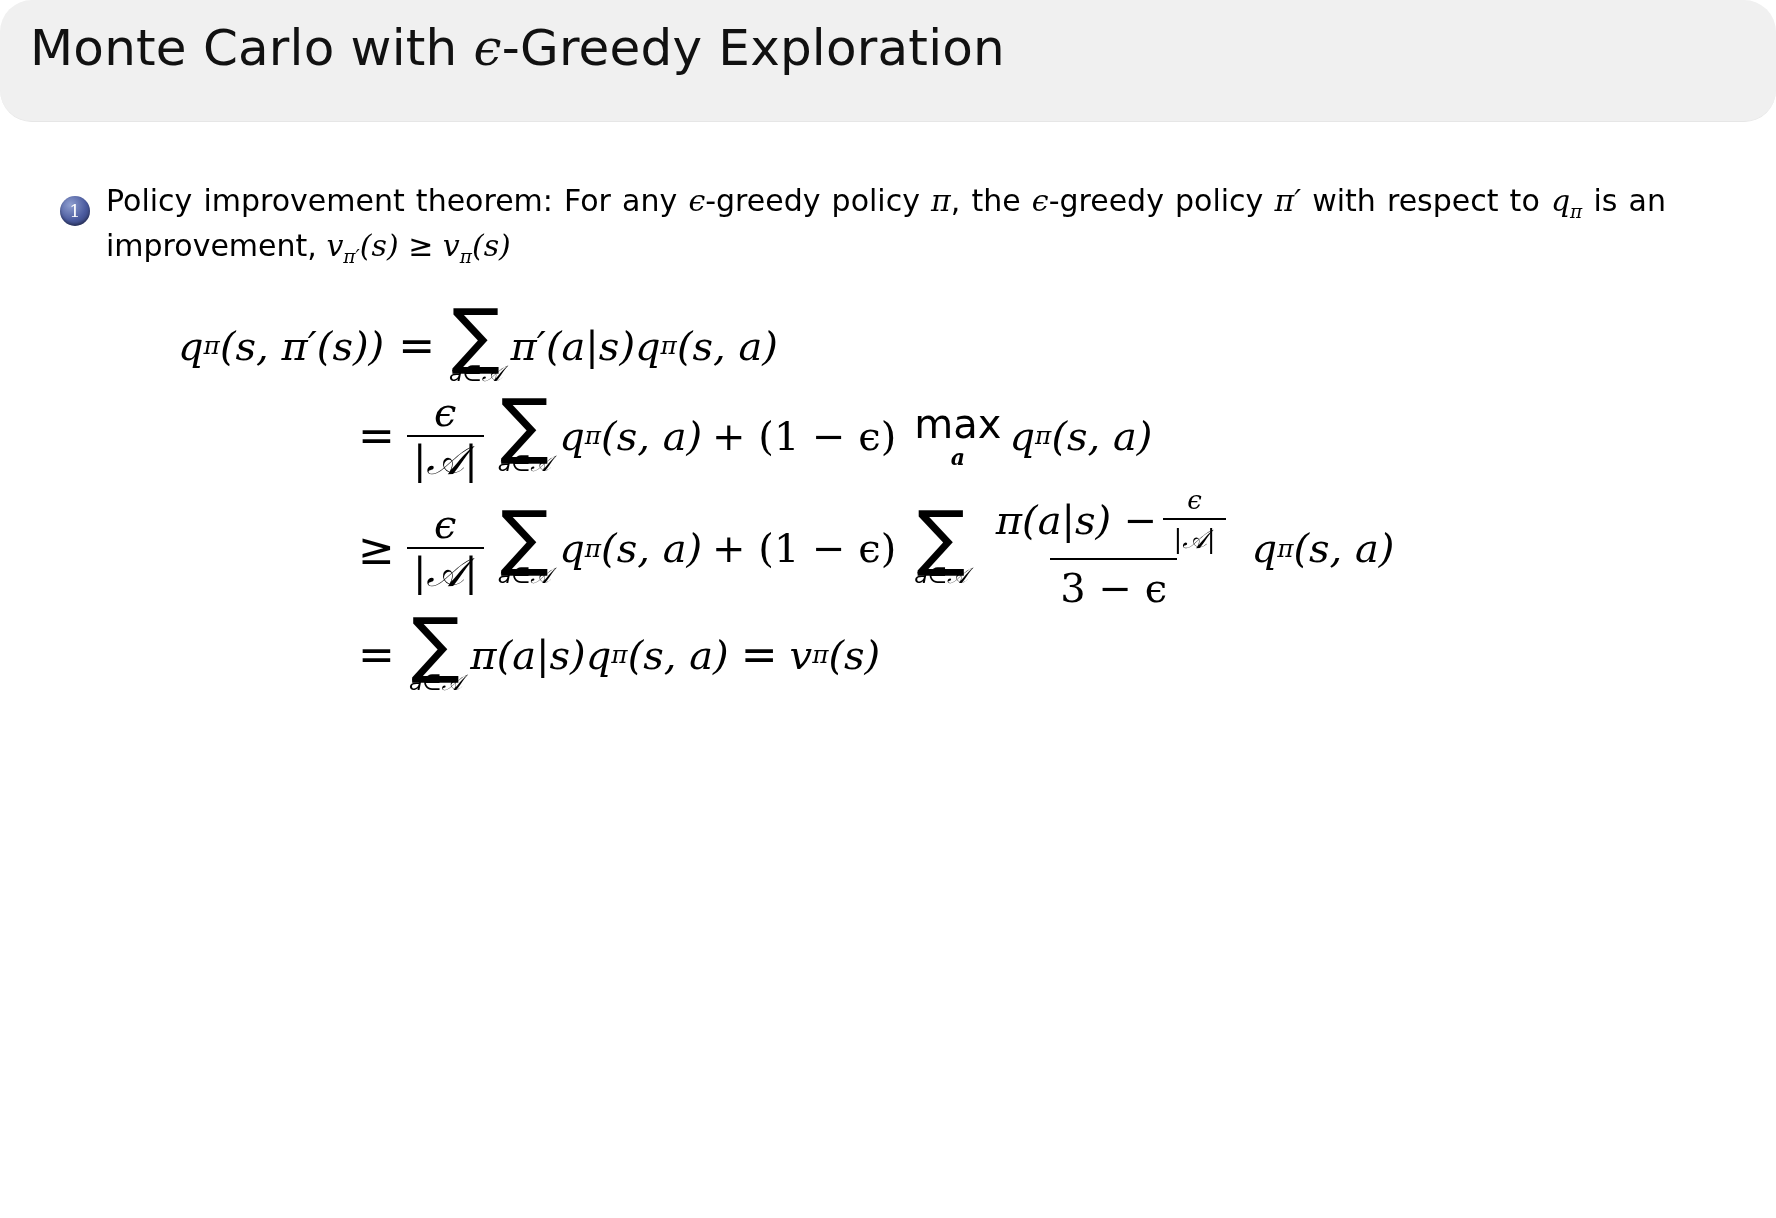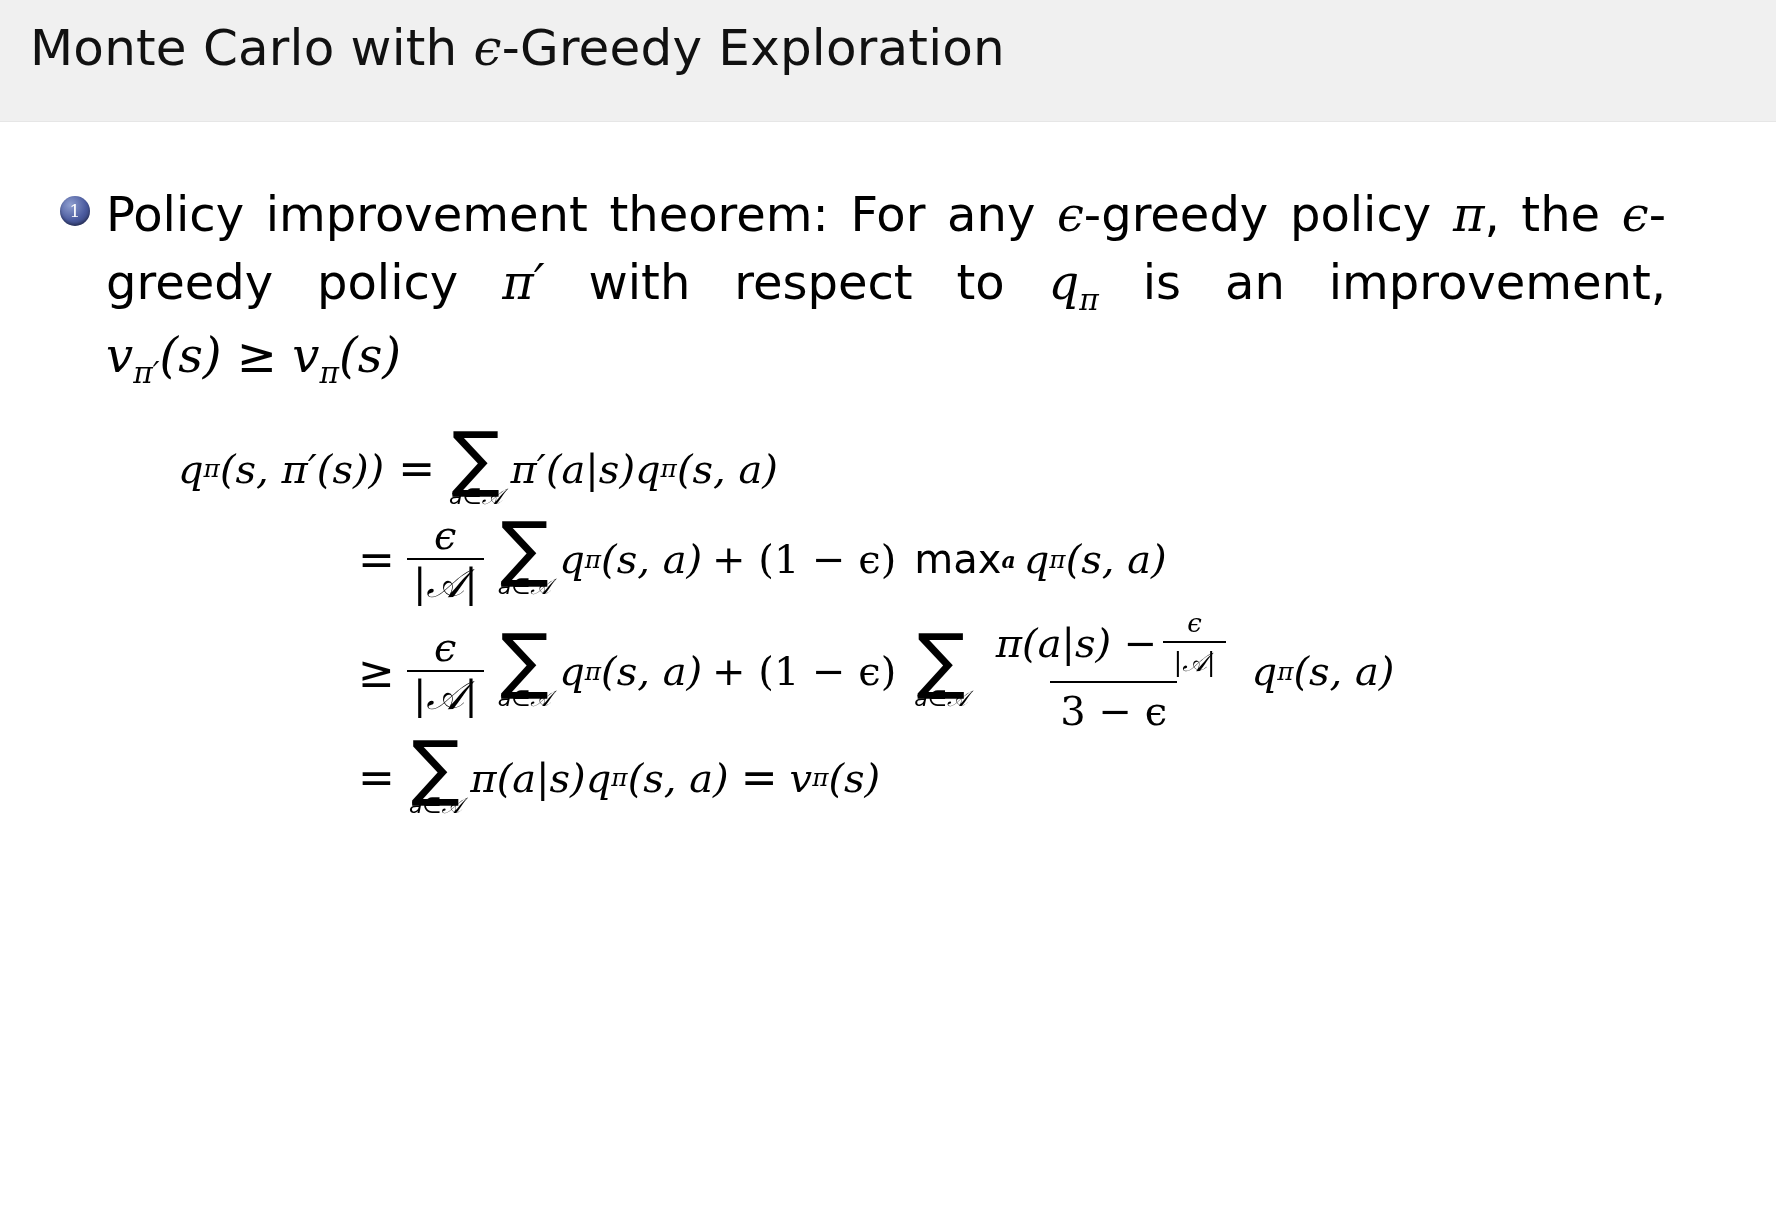--- a/index.html
+++ b/index.html
@@ -20,20 +20,21 @@
     height: 1218px;
     box-sizing: border-box;
   }
   .title-bar {
     width: 100%;
     height: 122px;
     background: #f0f0f0;
     box-sizing: border-box;
     padding: 18px 0 4px 30px;
     border-bottom: 1px solid #e6e6e6;
+    border-radius: 32px;
   }
   .slide-title {
     font-size: 50px;
     font-weight: 400;
     letter-spacing: 0.2px;
     color: #111111;
     line-height: 1.2;
     white-space: nowrap;
   }
   .italic { font-style: italic; }
@@ -58,21 +59,21 @@
     background: radial-gradient(circle at 35% 30%, #8f9fd0 0%, #4a5a9e 55%, #2b3566 100%);
     color: #ffffff;
     font-size: 17px;
     font-family: "DejaVu Serif", serif;
     display: flex;
     align-items: center;
     justify-content: center;
     box-shadow: inset 0 -2px 3px rgba(0,0,0,0.35);
   }
   .bullet-text {
-    font-size: 48px;
+    font-size: 30px;
     line-height: 1.42;
     max-width: 1560px;
     text-align: justify;
   }
   .eq-block {
     margin-top: 36px;
     margin-left: 118px;
     font-family: "DejaVu Serif", serif;
   }
   .eq-line {
@@ -111,21 +112,21 @@
     font-size: 72px;
     line-height: 0.78;
     font-family: "DejaVu Sans", sans-serif;
   }
   .sum .lim {
     font-size: 22px;
     font-family: "DejaVu Sans", sans-serif;
   }
   .maxop {
     display: inline-flex;
-    flex-direction: row;
+    flex-direction: column;
     align-items: center;
     margin: 0 8px;
     line-height: 1;
   }
   .maxop .sym { font-size: 40px; font-family: "DejaVu Sans", sans-serif; }
   .maxop .lim { font-size: 22px; font-weight: bold; margin-top: 2px; }
   .bigfrac {
     display: inline-flex;
     flex-direction: column;
     align-items: center;

